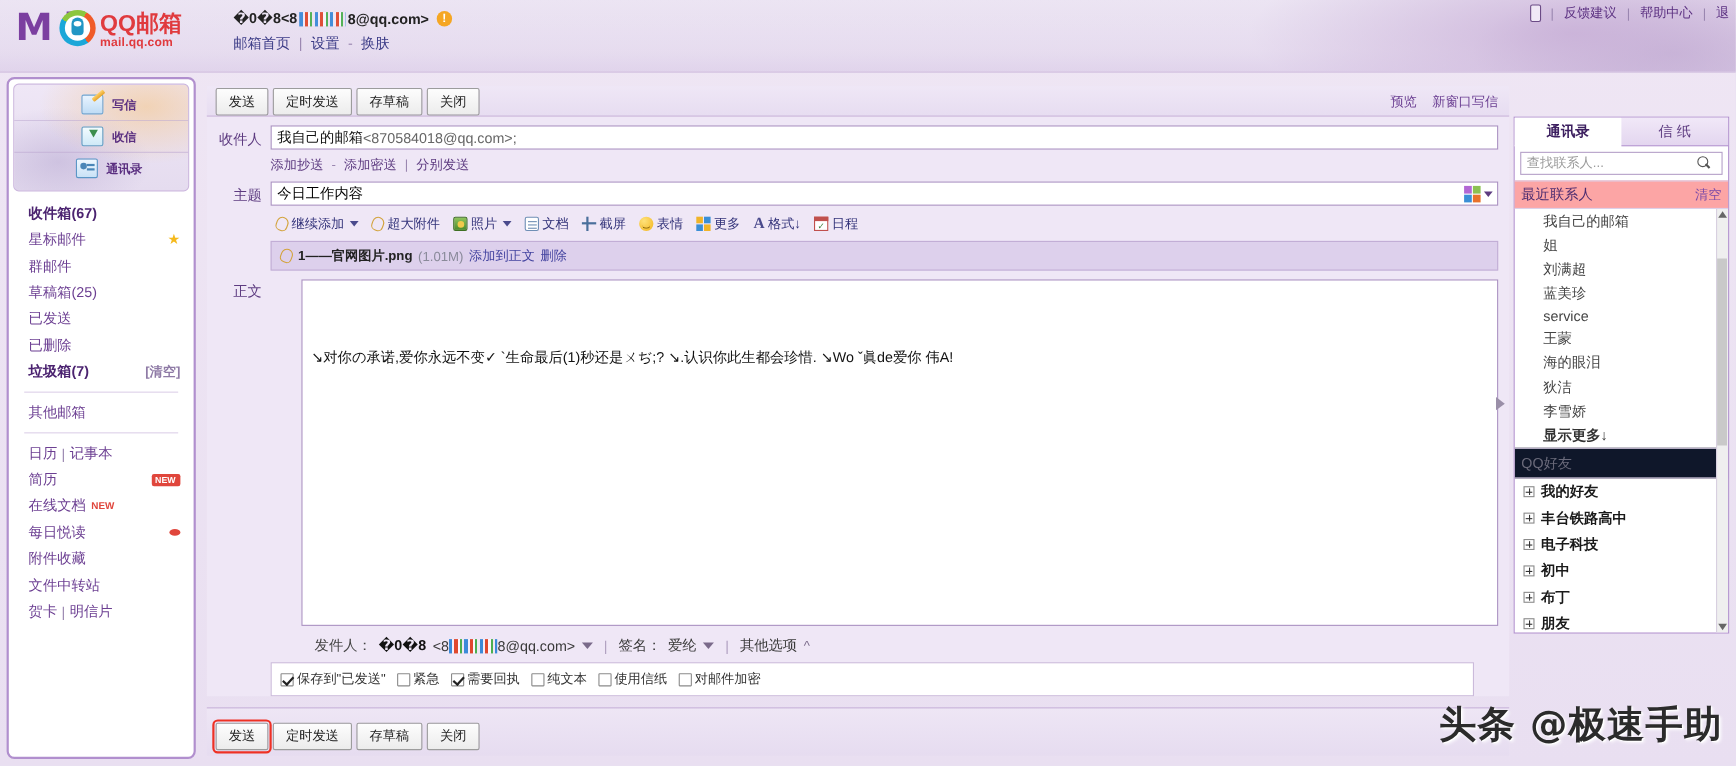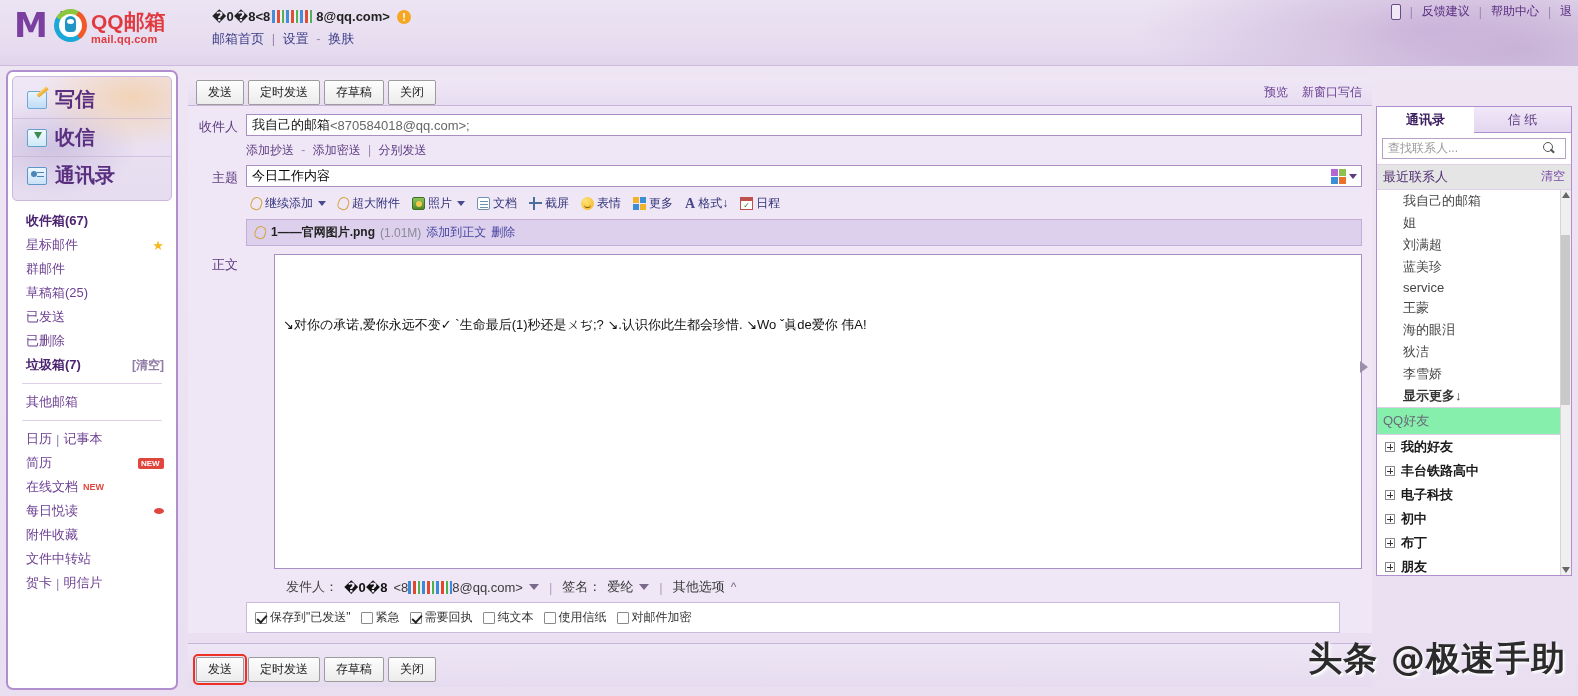--- a/index.html
+++ b/index.html
@@ -130,22 +130,23 @@
     border-radius: 5px;
     background:
       radial-gradient(ellipse 150px 80px at 120px 20px, rgba(245,196,130,.55), transparent 65%),
       radial-gradient(ellipse 120px 70px at 40px 70px, rgba(175,160,205,.45), transparent 70%),
       linear-gradient(to bottom,#efe7f6,#e5dcef);
     padding: 4px 0 6px 0;
   }
   .sb-act {
     display: flex; align-items: center; gap: 8px;
     padding: 5px 0 5px 14px;
-    font-size: 20px; font-weight: bold; color: #5a2f80;
+    font-size: 11px; font-weight: bold; color: #5a2f80;
     cursor: pointer;
+    justify-content: center;
   }
   .sb-act + .sb-act { border-top: 1px solid rgba(190,170,210,.55); }
   .ic {
     width: 20px; height: 18px; flex: none; position: relative;
     border-radius: 2px;
   }
   .ic-write { background: linear-gradient(#e9f4ff,#bfdcf5); border:1px solid #6fa8d6; }
   .ic-write::after {
     content:""; position:absolute; right:-3px; top:-2px; width:13px; height:4px;
     background: linear-gradient(#ffd36b,#e6a32a); transform: rotate(-40deg); border-radius:1px;
@@ -358,32 +359,32 @@
   .rp-tab.active {
     background: #fff; font-weight: bold; color: #3d2060;
     border-bottom: 1px solid #fff;
   }
   .rp-search {
     margin: 5px; height: 21px; border: 1px solid #b5a0c8;
     display: flex; align-items: center; padding: 0 5px;
   }
   .rp-search .ph { flex: 1; color: #9b9b9b; font-size: 12px; }
   .rp-section {
-    display: flex; align-items: flex-start; justify-content: space-between;
-    background: #e5e5e5; border-top:1px solid #ddd0e8; border-bottom:1px solid #ddd0e8;
+    display: flex; align-items: center; justify-content: space-between;
+    background: #fca5a5; border-top:1px solid #ddd0e8; border-bottom:1px solid #ddd0e8;
     padding: 3px 6px; font-size: 13px; color: #4d2d70;
   }
   .rp-section a { color: #7a4aa8; text-decoration: none; font-size: 12px; margin-left: 36px; }
   .rp-list { flex: 1; overflow: hidden; position: relative; }
   .rp-item {
     padding: 2px 6px 2px 26px; font-size: 13px; color: #444; cursor: pointer;
   }
   .rp-item.more { font-weight: bold; color: #333; }
   .rp-group-head {
-    background:#86efac; padding: 4px 6px; font-size: 13px; color:#6a6a7a;
+    background:#0f172a; padding: 4px 6px; font-size: 13px; color:#6a6a7a;
     border-top:1px solid #ddd0e8; border-bottom:1px solid #ddd0e8;
   }
   .rp-grp {
     display: flex; align-items: center; gap: 6px;
     padding: 3px 6px 3px 8px; font-size: 13px; font-weight: bold; color: #1a1a1a;
     cursor: pointer;
   }
   .plus {
     width: 10px; height: 10px; border: 1px solid #8a8a8a; background: #fff;
     position: relative; flex: none;

